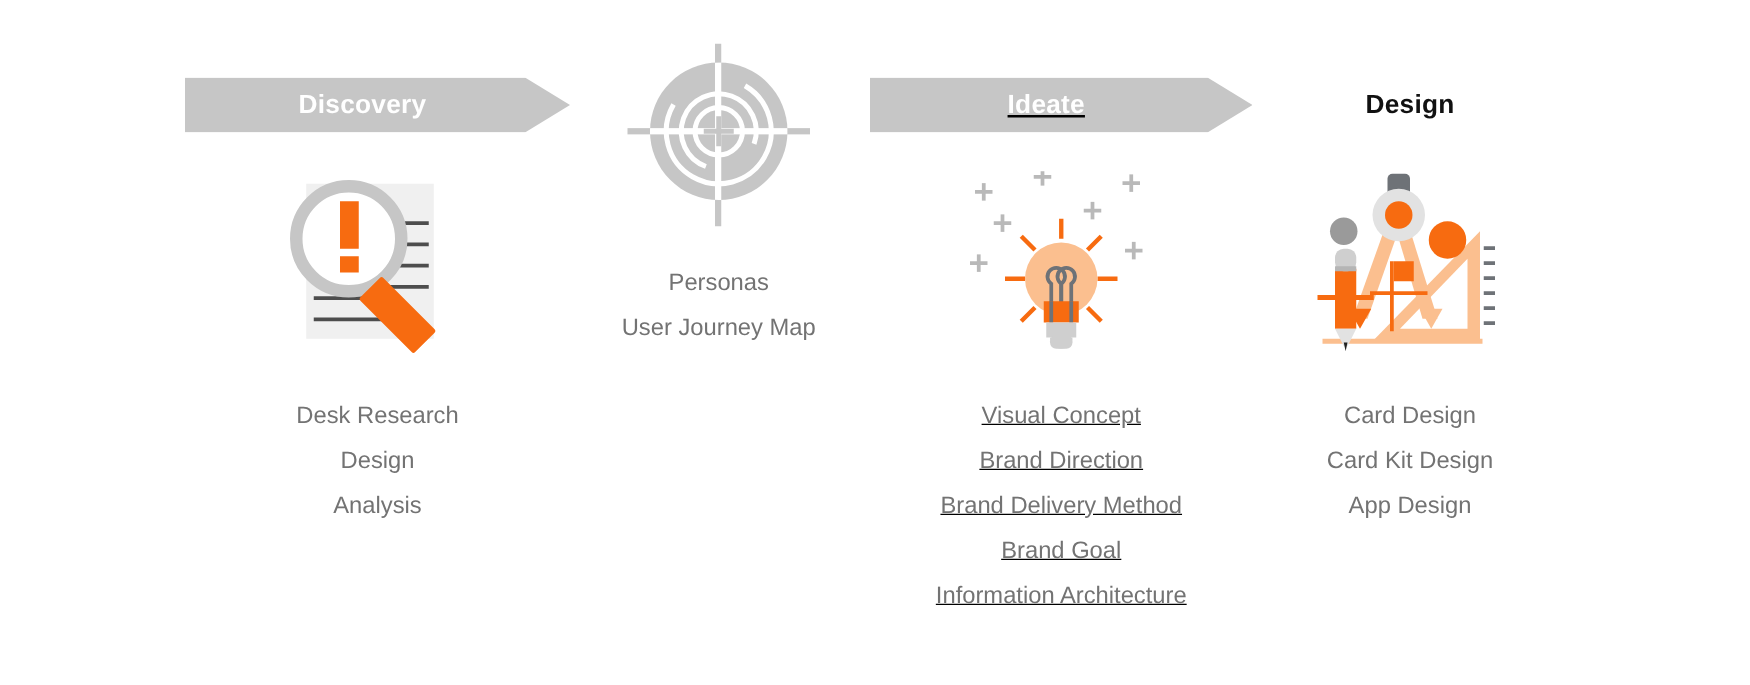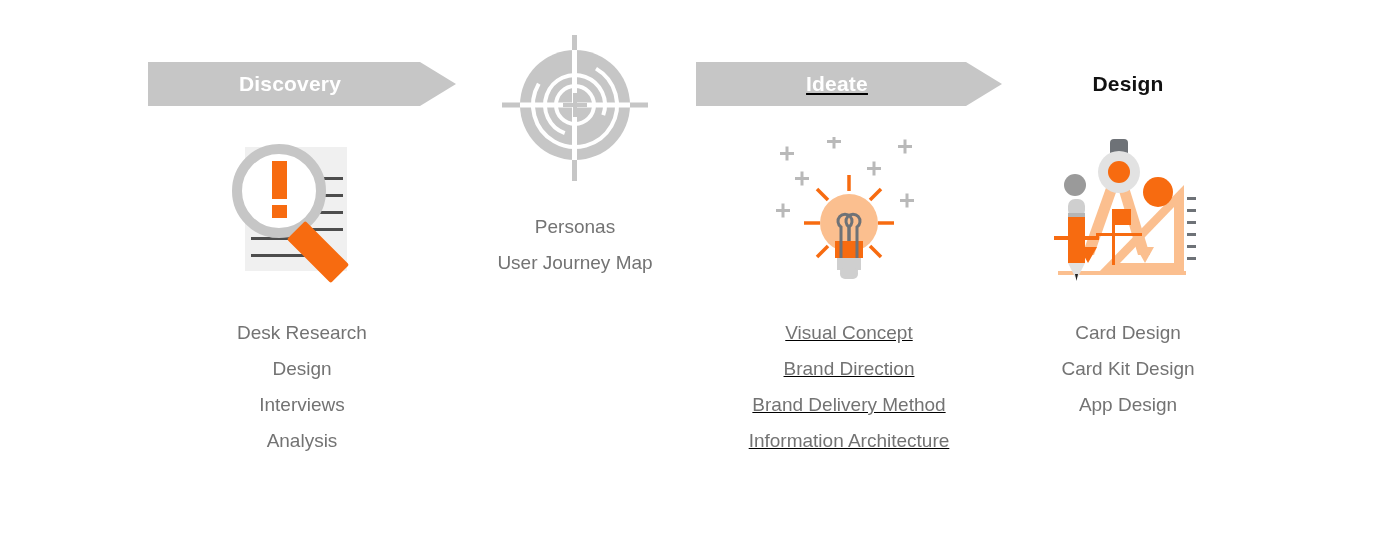--- a/index.html
+++ b/index.html
@@ -126,21 +126,20 @@
         <rect x="45" y="22" width="15" height="38" fill="#f76b10"></rect>
         <rect x="45" y="66" width="15" height="13" fill="#f76b10"></rect>
 
         <rect x="78" y="82" width="26" height="62" rx="2" fill="#f76b10" transform="rotate(-45 91 113)"></rect>
       </svg>
     </div>
 
     <div class="items">
       <div class="item">Desk Research</div>
       <div class="item">Design</div>
-      <div class="item">Interviews</div>
       <div class="item">Analysis</div>
     </div>
   </div>
 
   <div class="phase phase-define">
 
     <div class="icon-area">
       <svg width="150" height="150" viewBox="0 0 150 150">
 
         <circle cx="75" cy="72" r="55" fill="#c6c6c6"></circle>
@@ -229,20 +228,21 @@
         <rect x="75" y="121" width="24" height="12" fill="#cfcfcf"></rect>
         <path d="M78 133 h18 a9 9 0 0 1 -18 0 z" fill="#cfcfcf"></path>
         <rect x="78" y="131" width="18" height="11" rx="5" fill="#cfcfcf"></rect>
       </svg>
     </div>
 
     <div class="items">
       <div class="item">Visual Concept</div>
       <div class="item">Brand Direction</div>
       <div class="item">Brand Delivery Method</div>
+      <div class="item">Brand Goal</div>
       <div class="item">Information Architecture</div>
     </div>
   </div>
 
   <div class="phase phase-design">
     <div class="header-wrap">
       <div class="header-label plain">Design</div>
     </div>
 
     <div class="icon-area">

